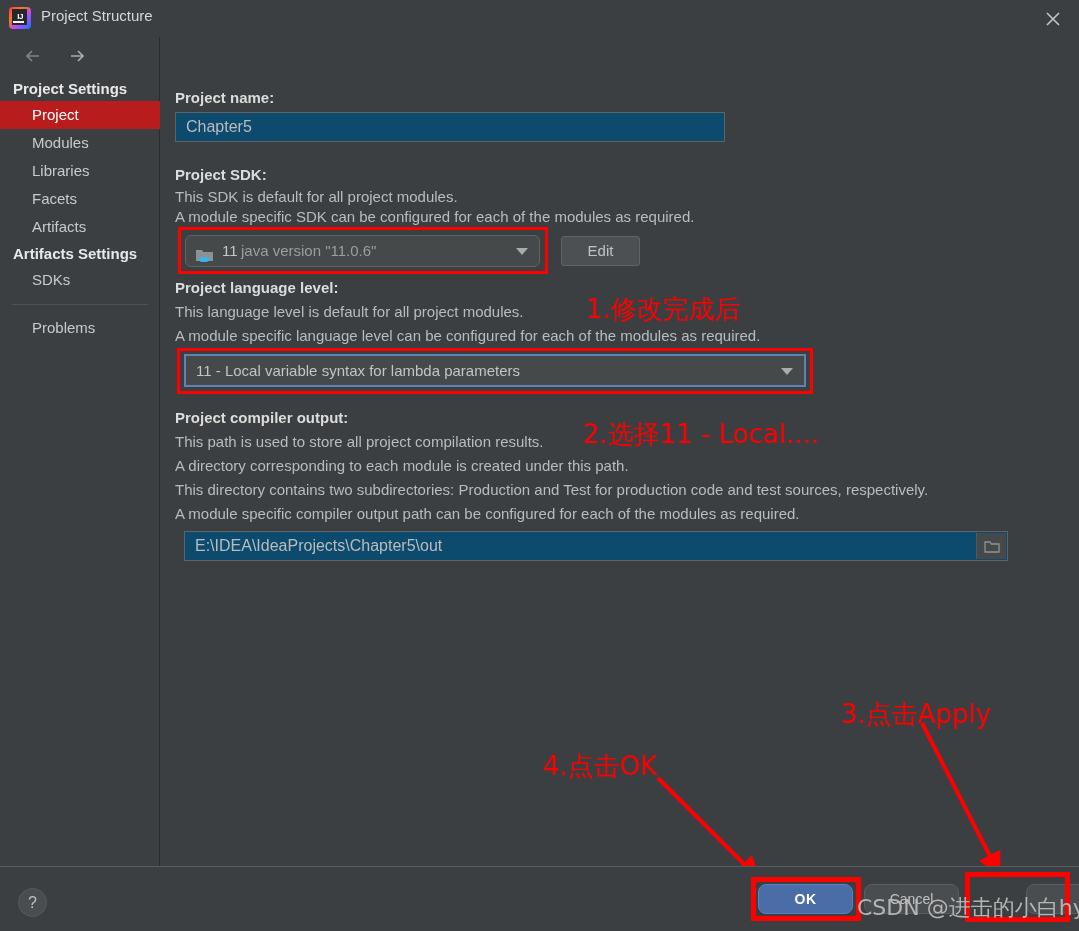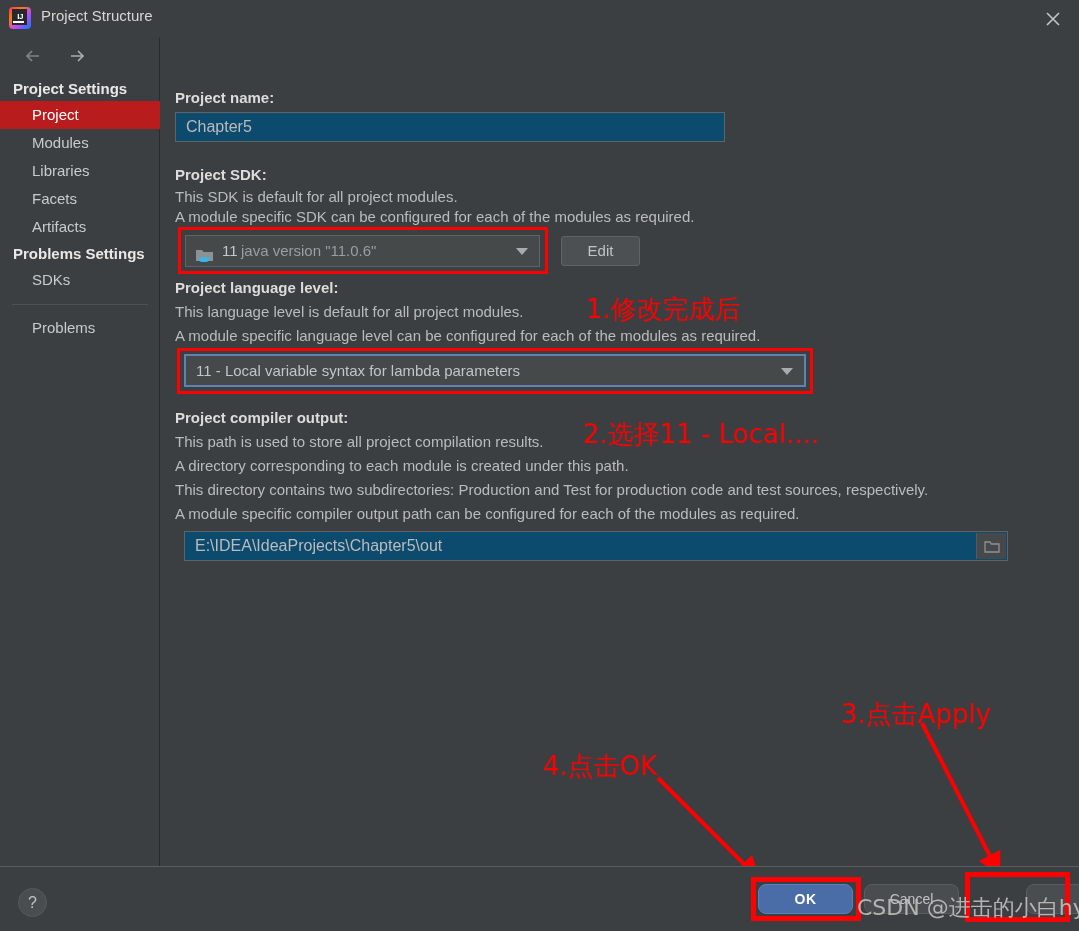--- a/index.html
+++ b/index.html
@@ -181,39 +181,39 @@
     </div>
 
     <div style="position:absolute; left:0; top:39px; width:160px;">
       <div class="sb-header">Project Settings</div>
       <div class="sb-item selected">Project</div>
       <div class="sb-item">Modules</div>
       <div class="sb-item">Libraries</div>
       <div class="sb-item">Facets</div>
       <div class="sb-item">Artifacts</div>
 
-      <div class="sb-header">Problems Settings</div>
+      <div class="sb-header">Artifacts Settings</div>
       <div class="sb-item">SDKs</div>
 
       <div class="sb-divider"></div>
 
       <div class="sb-item">Problems</div>
     </div>
   </div>
 
   <div class="main">
 
     <div class="lbl-bold" style="left:14px; top:5px;">Project name:</div>
     <div class="textfield" style="left:14px; top:28px; width:550px; height:30px;">Chapter5</div>
 
     <div class="lbl-bold" style="left:14px; top:82px;">Project SDK:</div>
     <div class="lbl-desc" style="left:14px; top:104px;">This SDK is default for all project modules.</div>
     <div class="lbl-desc" style="left:14px; top:124px;">A module specific SDK can be configured for each of the modules as required.</div>
 
-    <div class="combo" style="left:24px; top:151px; width:355px; height:32px; line-height:30px;">
+    <div class="combo" style="left:24px; top:151px; width:355px; height:32px; line-height:30px;border-radius:6px;">
       <span class="sdk-icon">
         <svg width="20" height="17" viewBox="0 0 20 17">
           <path d="M1 3 L7 3 L8.6 5 L18 5 L18 14 L1 14 Z" fill="#8d9194"></path>
           <ellipse cx="9" cy="12.5" rx="5.2" ry="2.6" fill="#3bb5e8"></ellipse>
           <path d="M14 10.6 q2.6 0.4 0 2.0" stroke="#3bb5e8" stroke-width="1.1" fill="none"></path>
         </svg>
       </span>
       <span style="position:absolute; left:36px; top:0; line-height:30px; color:#c5c8ca;">11</span>
       <span style="position:absolute; left:55px; top:0; line-height:30px; color:#9a9ea1;">java version "11.0.6"</span>
       <span class="arrow"></span>

